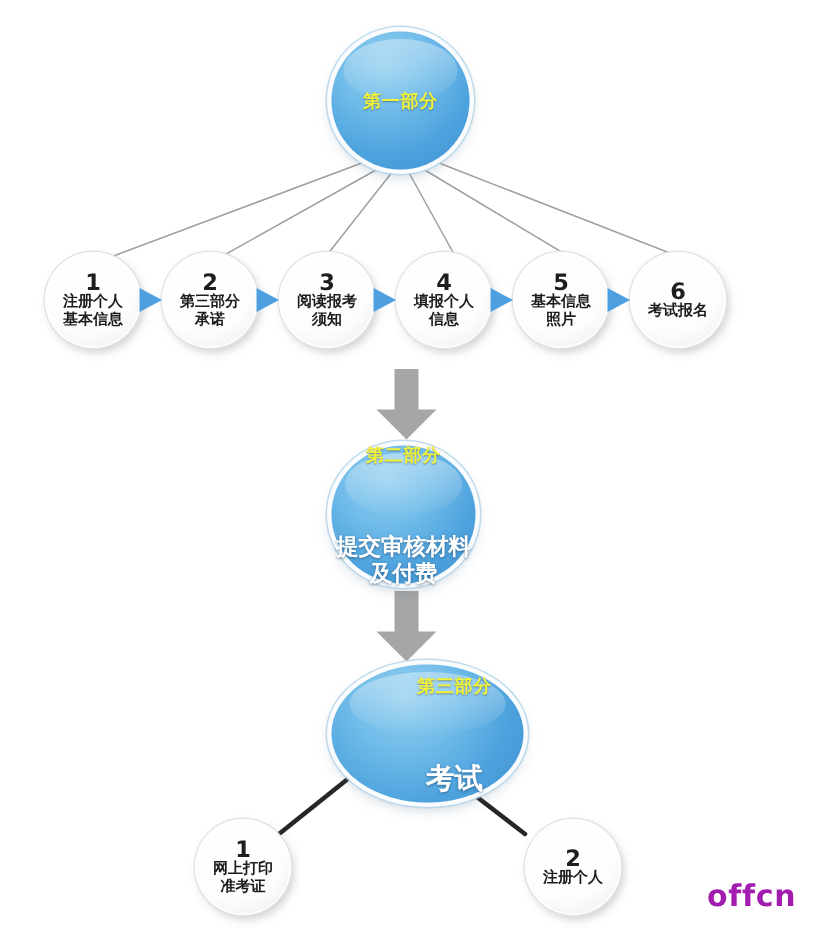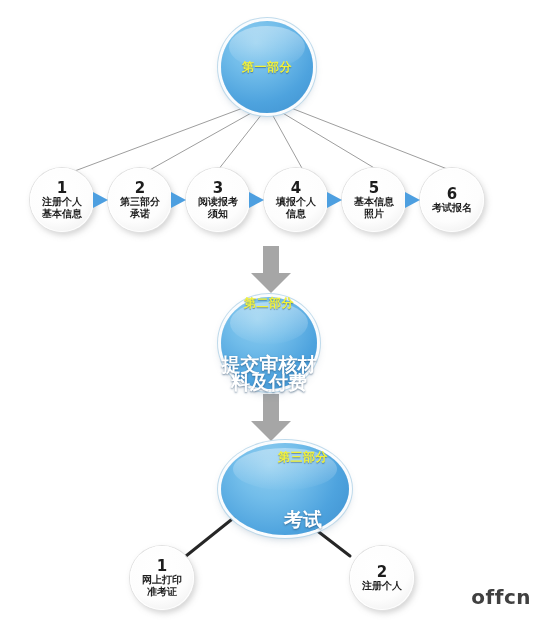--- a/index.html
+++ b/index.html
@@ -69,21 +69,21 @@
     position: relative;
     z-index: 2;
     color: #ffffff;
     font-weight: bold;
     line-height: 20px;
     text-shadow: 0 1px 2px rgba(30,65,100,0.6);
   }
   #stage-1 { left: 221px; top: 21px; width: 92px; height: 92px; }
   #stage-1 .name { font-size: 19px; }
   #stage-2 { left: 221px; top: 297px; width: 96px; height: 92px; }
-  #stage-2 .name { font-size: 19px; line-height: 18px; }
+  #stage-2 .name { font-size: 15px; line-height: 18px; }
   #stage-3 { left: 221px; top: 443px; width: 92px; height: 92px; padding-left: 36px; }
   #stage-3 .name { font-size: 19px; }
 
   
   .step {
     position: absolute;
     width: 64px;
     height: 64px;
     border-radius: 50%;
     background: radial-gradient(circle at 42% 32%, #ffffff 0%, #fdfdfd 58%, #f1f1f1 84%, #e7e7e7 100%);
@@ -130,21 +130,21 @@
     width: 42px;
     height: 48px;
     z-index: 3;
   }
 
   
   #watermark {
     position: absolute;
     right: 12px;
     bottom: 12px;
-    color: #404040;
+    color: #a21caf;
     font-size: 20px;
     font-weight: bold;
     letter-spacing: 0.5px;
     z-index: 8;
   }
 </style>
 </head>
 <body>
 
 <div id="canvas">

